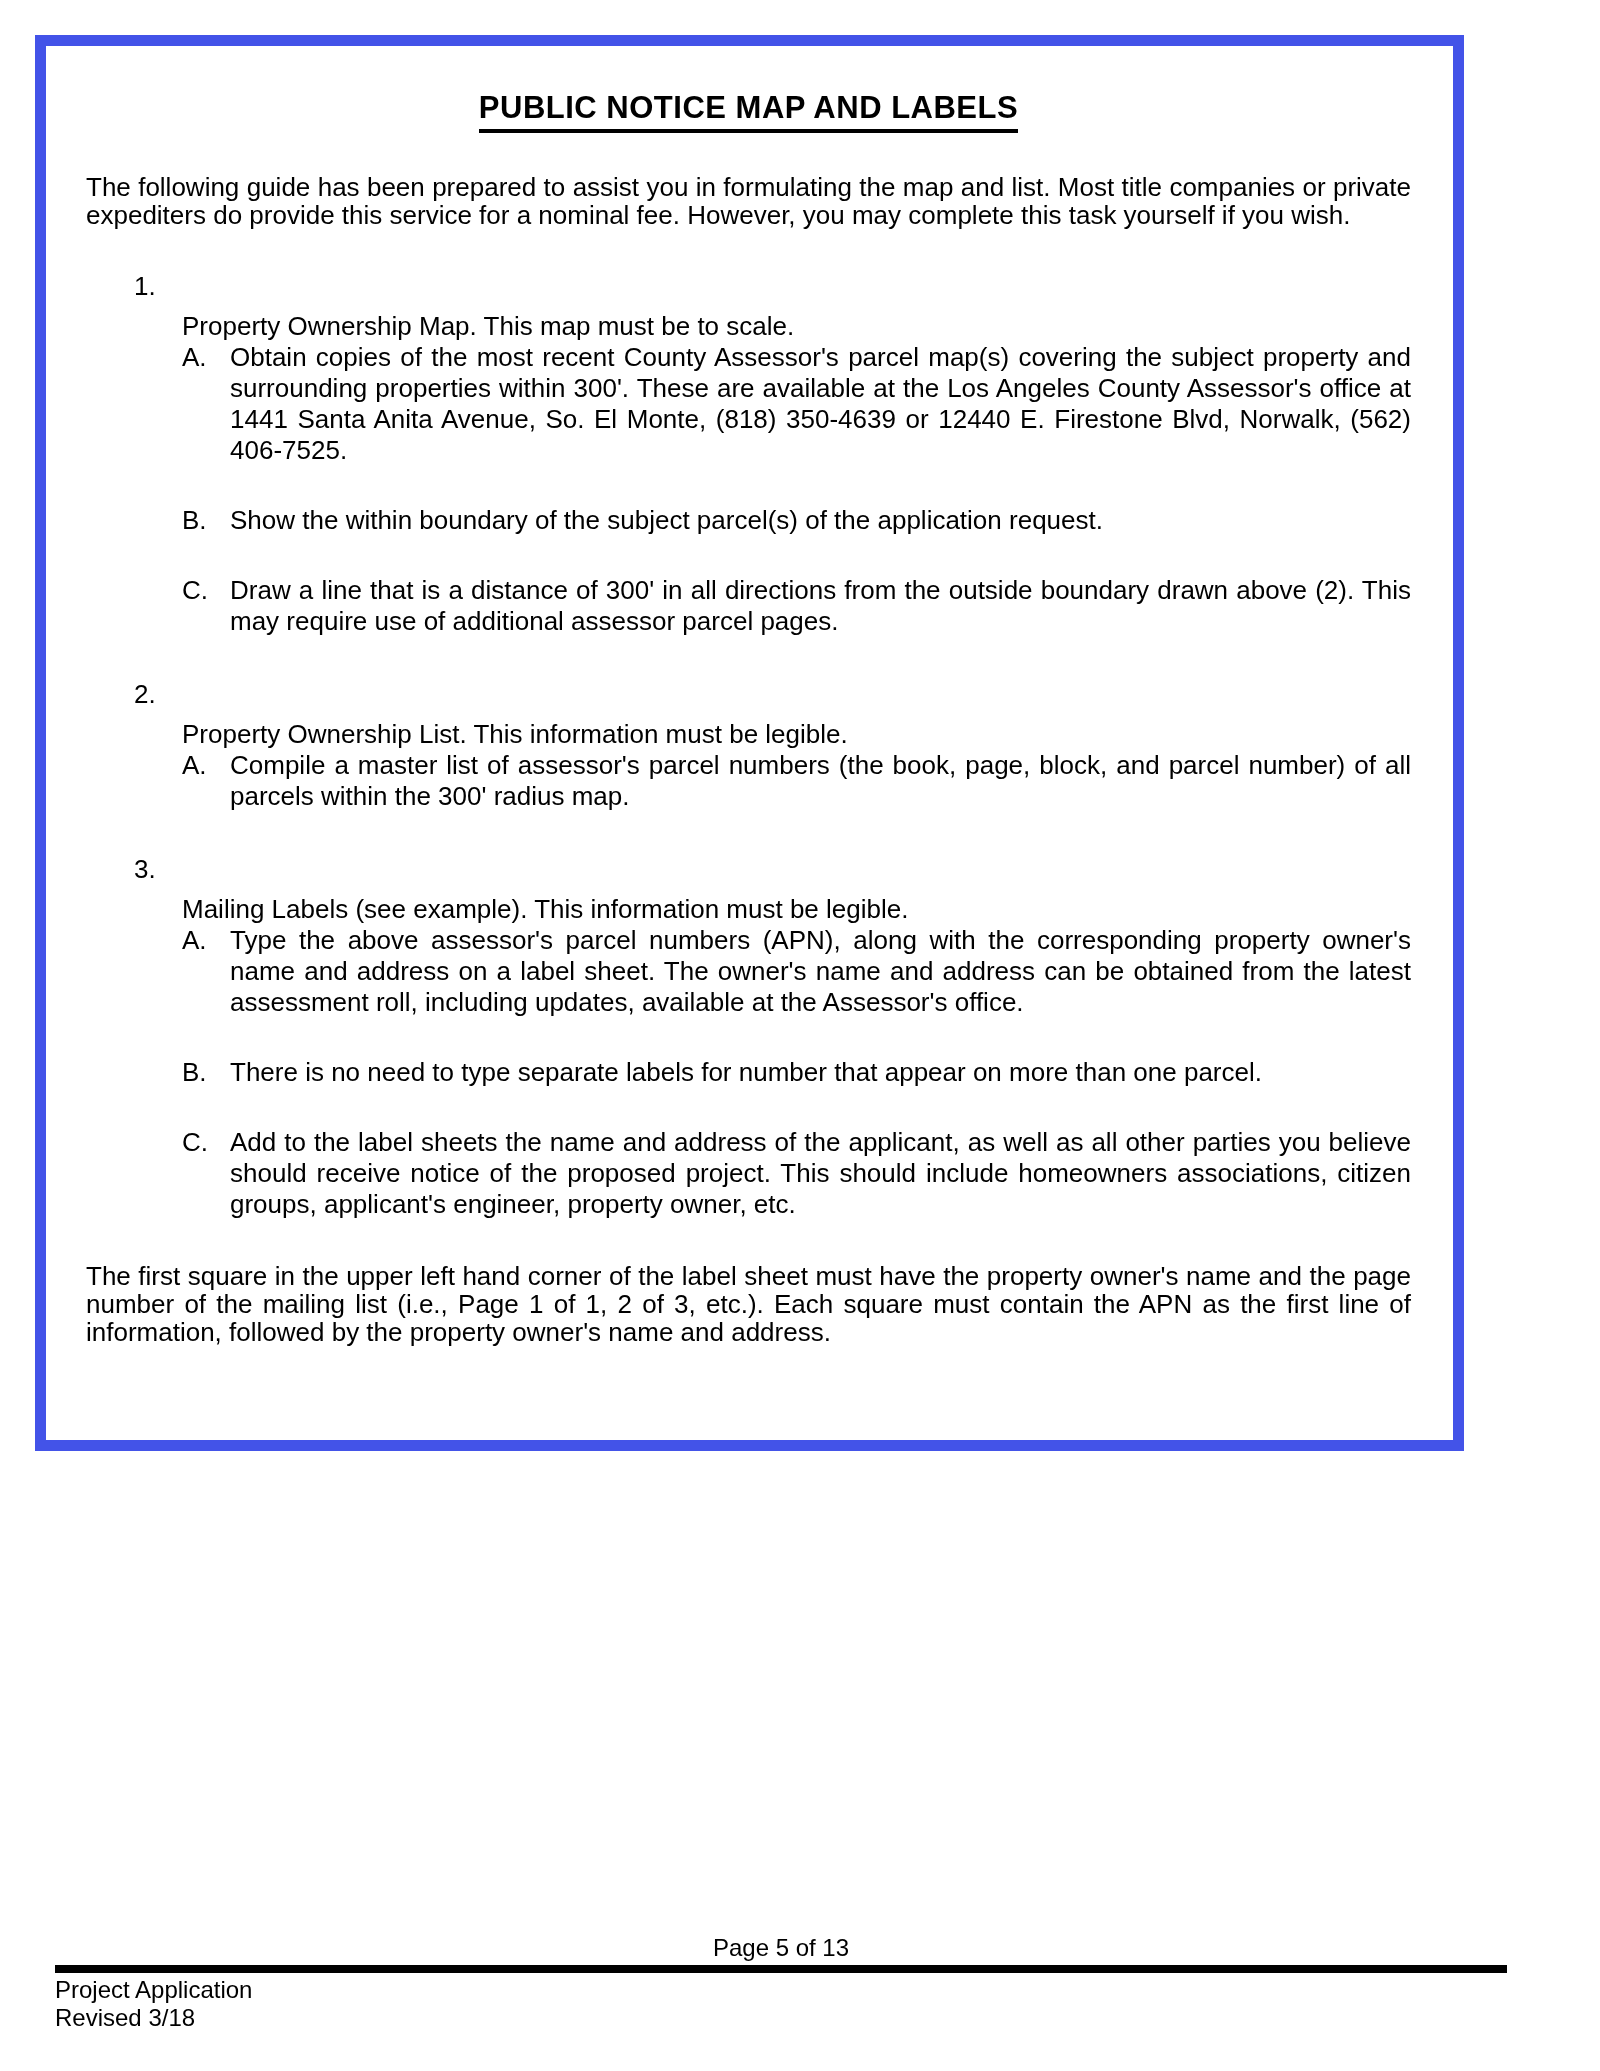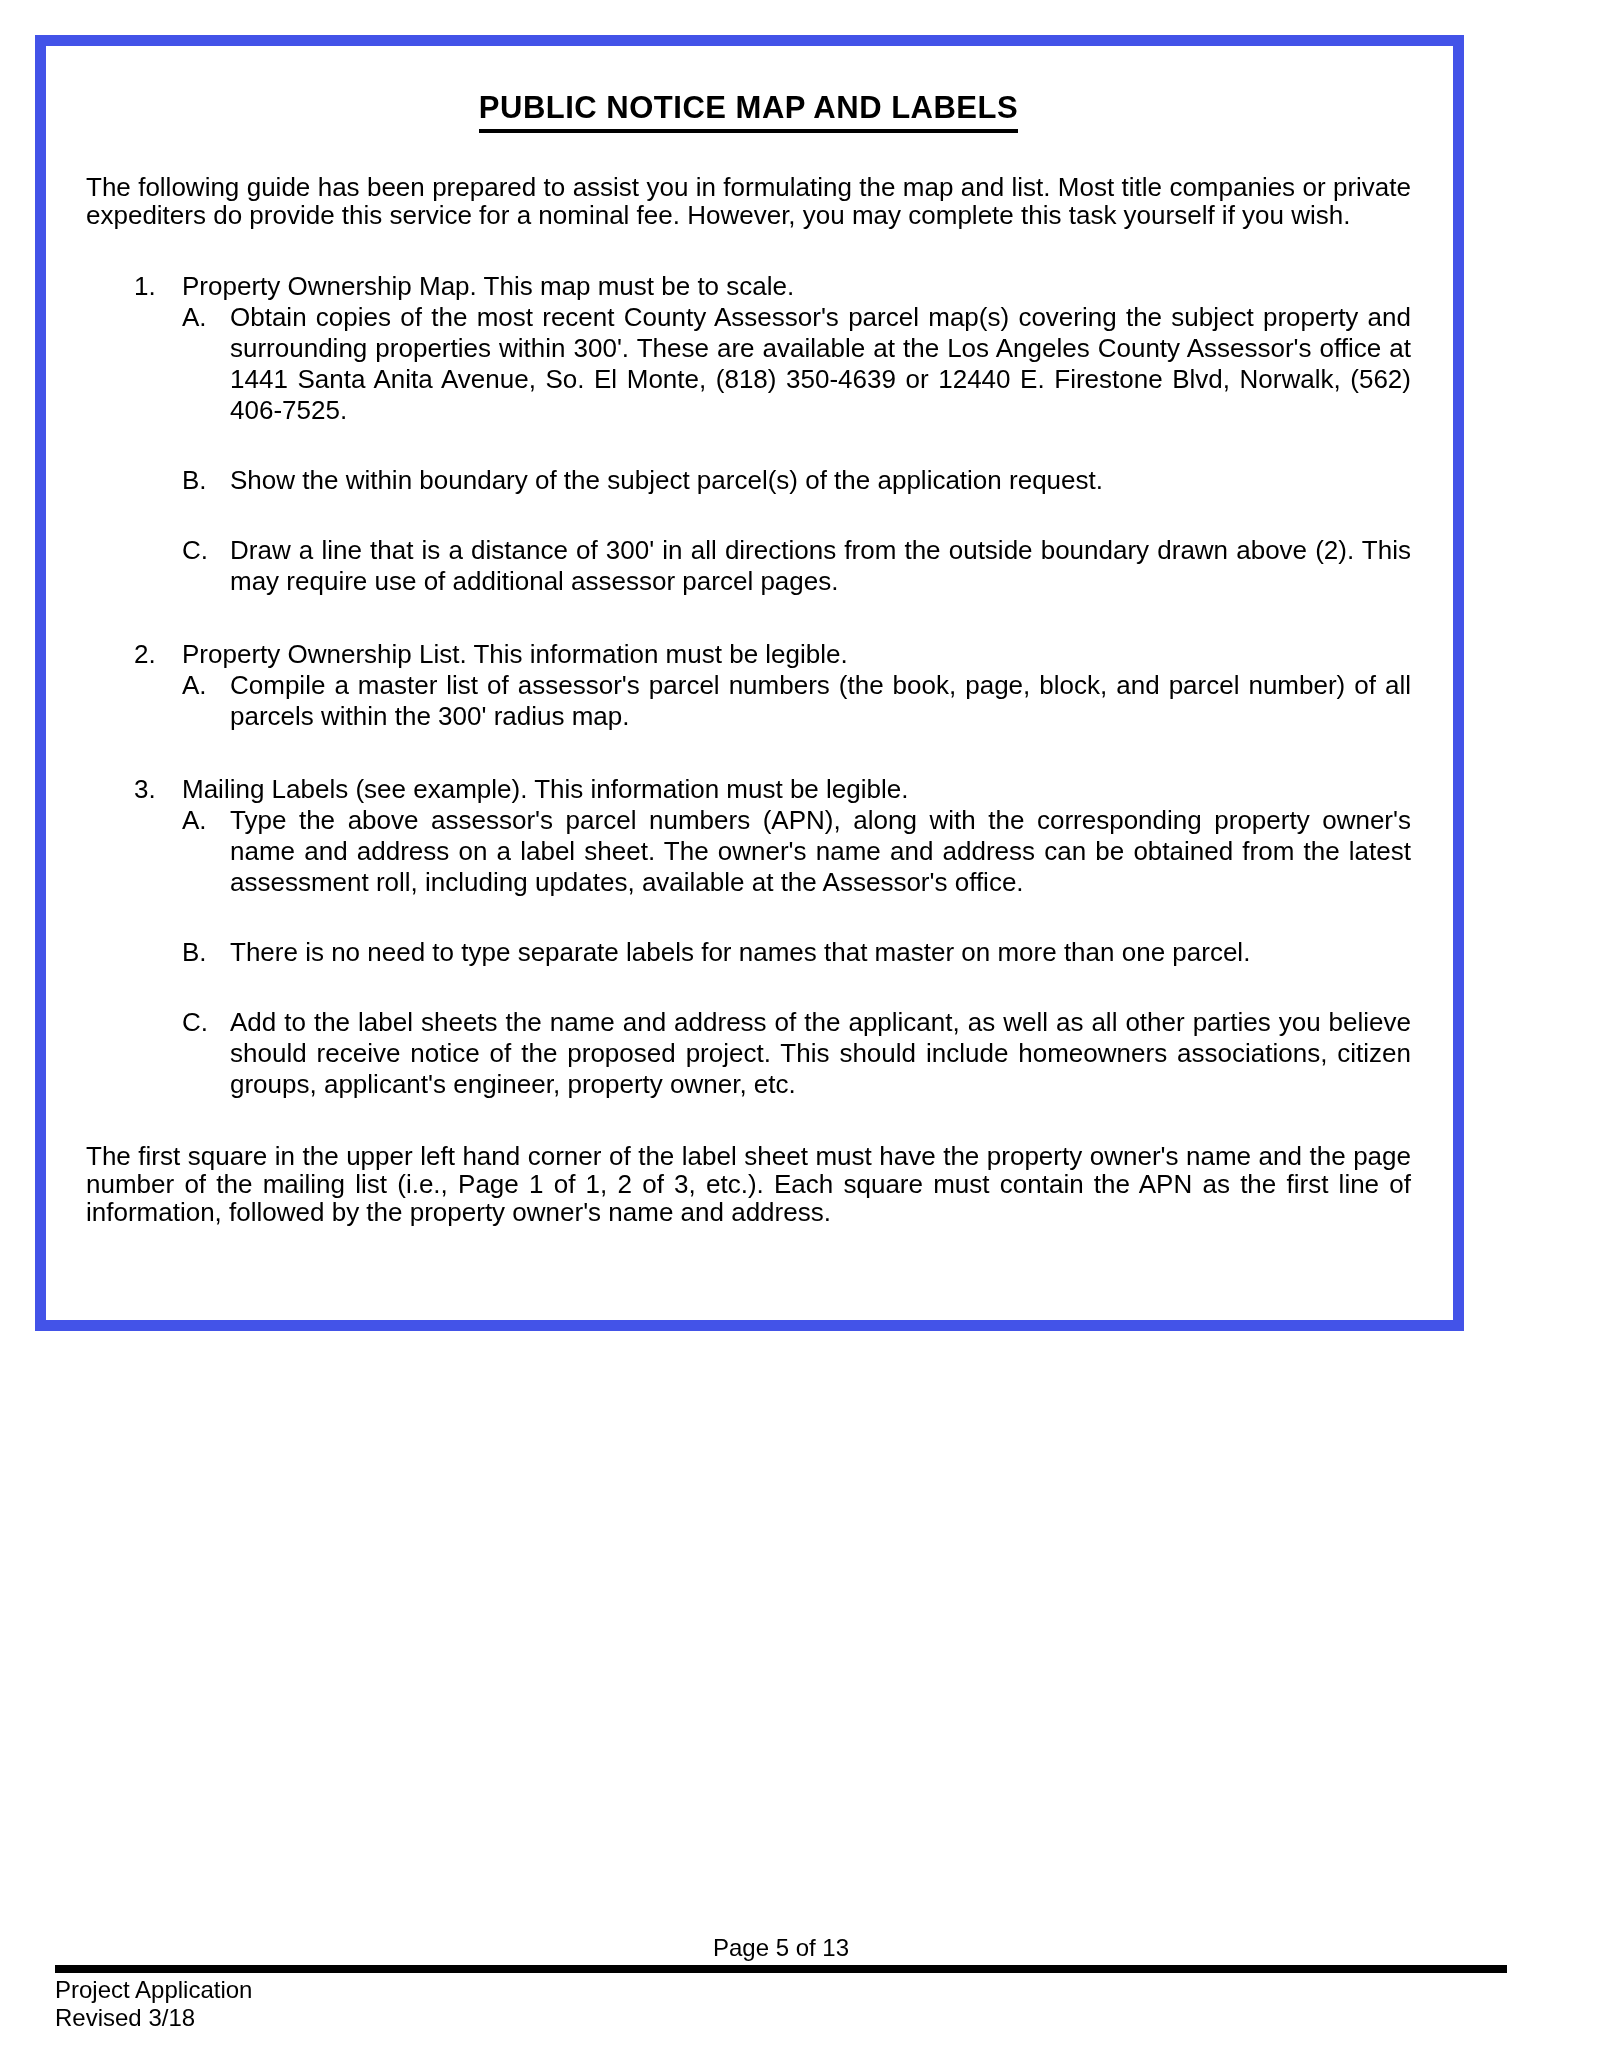--- a/index.html
+++ b/index.html
@@ -46,20 +46,21 @@
     line-height: 31px;
   }
   .num-row {
     display: flex;
   }
   .num-label {
     flex: 0 0 48px;
   }
   .num-text {
     flex: 1;
+    margin-top: 40px;
   }
   .sub-item {
     display: flex;
     margin-left: 48px;
     margin-top: 0;
   }
   .sub-item + .sub-item {
     margin-top: 39px;
   }
   .sub-letter {
@@ -141,21 +142,21 @@
     <div class="num-row">
       <span class="num-label">3.</span>
       <span class="num-text">Mailing Labels (see example). This information must be legible.</span>
     </div>
     <div class="sub-item">
       <span class="sub-letter">A.</span>
       <div class="sub-text">Type the above assessor's parcel numbers (APN), along with the corresponding property owner's name and address on a label sheet. The owner's name and address can be obtained from the latest assessment roll, including updates, available at the Assessor's office.</div>
     </div>
     <div class="sub-item">
       <span class="sub-letter">B.</span>
-      <div class="sub-text">There is no need to type separate labels for names that master on more than one parcel.</div>
+      <div class="sub-text">There is no need to type separate labels for number that appear on more than one parcel.</div>
     </div>
     <div class="sub-item">
       <span class="sub-letter">C.</span>
       <div class="sub-text">Add to the label sheets the name and address of the applicant, as well as all other parties you believe should receive notice of the proposed project. This should include homeowners associations, citizen groups, applicant's engineer, property owner, etc.</div>
     </div>
   </div>
 
   <p class="para closing">The first square in the upper left hand corner of the label sheet must have the property owner's name and the page number of the mailing list (i.e., Page 1 of 1, 2 of 3, etc.). Each square must contain the APN as the first line of information, followed by the property owner's name and address.</p>
 
 </div>

